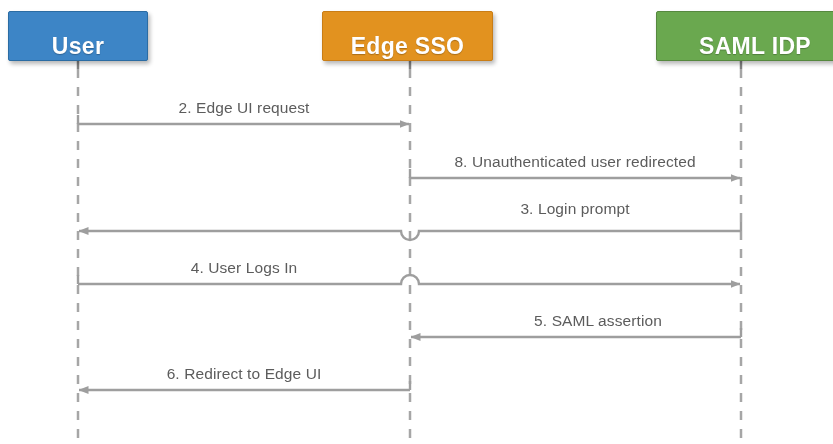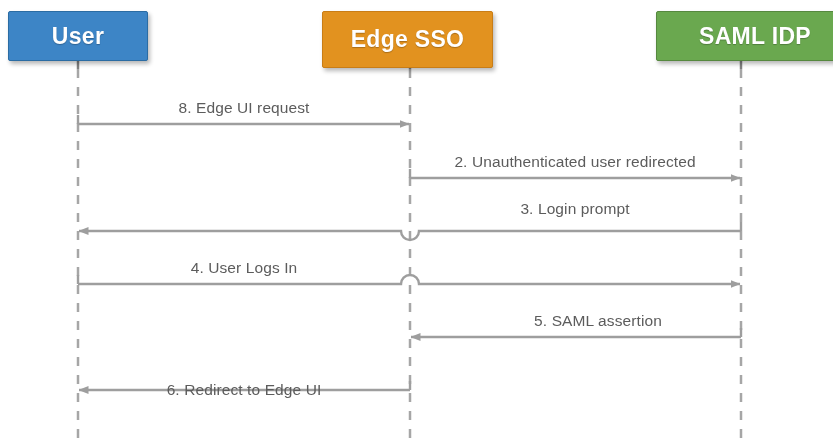--- a/index.html
+++ b/index.html
@@ -21,21 +21,21 @@
   #diagram-canvas svg.layer {
     position: absolute;
     top: 0;
     left: 0;
     width: 833px;
     height: 444px;
   }
   .actor-box {
     position: absolute;
     display: flex;
-    align-items: center;
+    align-items: flex-end;
     justify-content: center;
     border-radius: 2px;
     box-shadow: 2px 3px 4px rgba(0,0,0,0.28);
   }
   .actor-label {
     color: #ffffff;
     font-size: 23px;
     font-weight: bold;
     letter-spacing: 0.3px;
     text-shadow: 0 1px 1px rgba(0,0,0,0.25);
@@ -86,29 +86,29 @@
         <line x1="741" y1="328" x2="741" y2="337" stroke="#9e9e9e" stroke-width="2.4"></line>
         <path d="M 410 390 L 79 390" fill="none" stroke="#9e9e9e" stroke-width="2.4" marker-end="url(#arrow-left)"></path>
         <line x1="410" y1="381" x2="410" y2="390" stroke="#9e9e9e" stroke-width="2.4"></line>
       </g>
   </svg>
 
   <div id="actors-container">
       <div class="actor-box" style="left: 8px; top: 11px; width: 140px; height: 50px; background: rgb(61, 133, 198); border: 1px solid rgb(43, 108, 163);">
         <span class="actor-label">User</span>
       </div>
-      <div class="actor-box" style="left: 322px; top: 11px; width: 171px; height: 57px; background: rgb(226, 146, 31); border: 1px solid rgb(201, 125, 22);">
+      <div class="actor-box" style="left: 322px; top: 11px; width: 171px; height: 50px; background: rgb(226, 146, 31); border: 1px solid rgb(201, 125, 22);">
         <span class="actor-label">Edge SSO</span>
       </div>
       <div class="actor-box" style="left: 656px; top: 11px; width: 198px; height: 50px; background: rgb(106, 168, 79); border: 1px solid rgb(86, 136, 63);">
         <span class="actor-label">SAML IDP</span>
       </div>
     </div>
   <div id="labels-container">
-      <div class="msg-label" style="left: 244px; top: 99px;">8. Edge UI request</div>
-      <div class="msg-label" style="left: 575px; top: 153px;">2. Unauthenticated user redirected</div>
+      <div class="msg-label" style="left: 244px; top: 99px;">2. Edge UI request</div>
+      <div class="msg-label" style="left: 575px; top: 153px;">8. Unauthenticated user redirected</div>
       <div class="msg-label" style="left: 575px; top: 200px;">3. Login prompt</div>
       <div class="msg-label" style="left: 244px; top: 259px; text-align: center;">4. User Logs In</div>
       <div class="msg-label" style="left: 598px; top: 312px;">5. SAML assertion</div>
-      <div class="msg-label" style="left: 244px; top: 365px; margin-top: 16px;">6. Redirect to Edge UI</div>
+      <div class="msg-label" style="left: 244px; top: 365px;">6. Redirect to Edge UI</div>
     </div>
 
 </div>
 
 </body></html>

